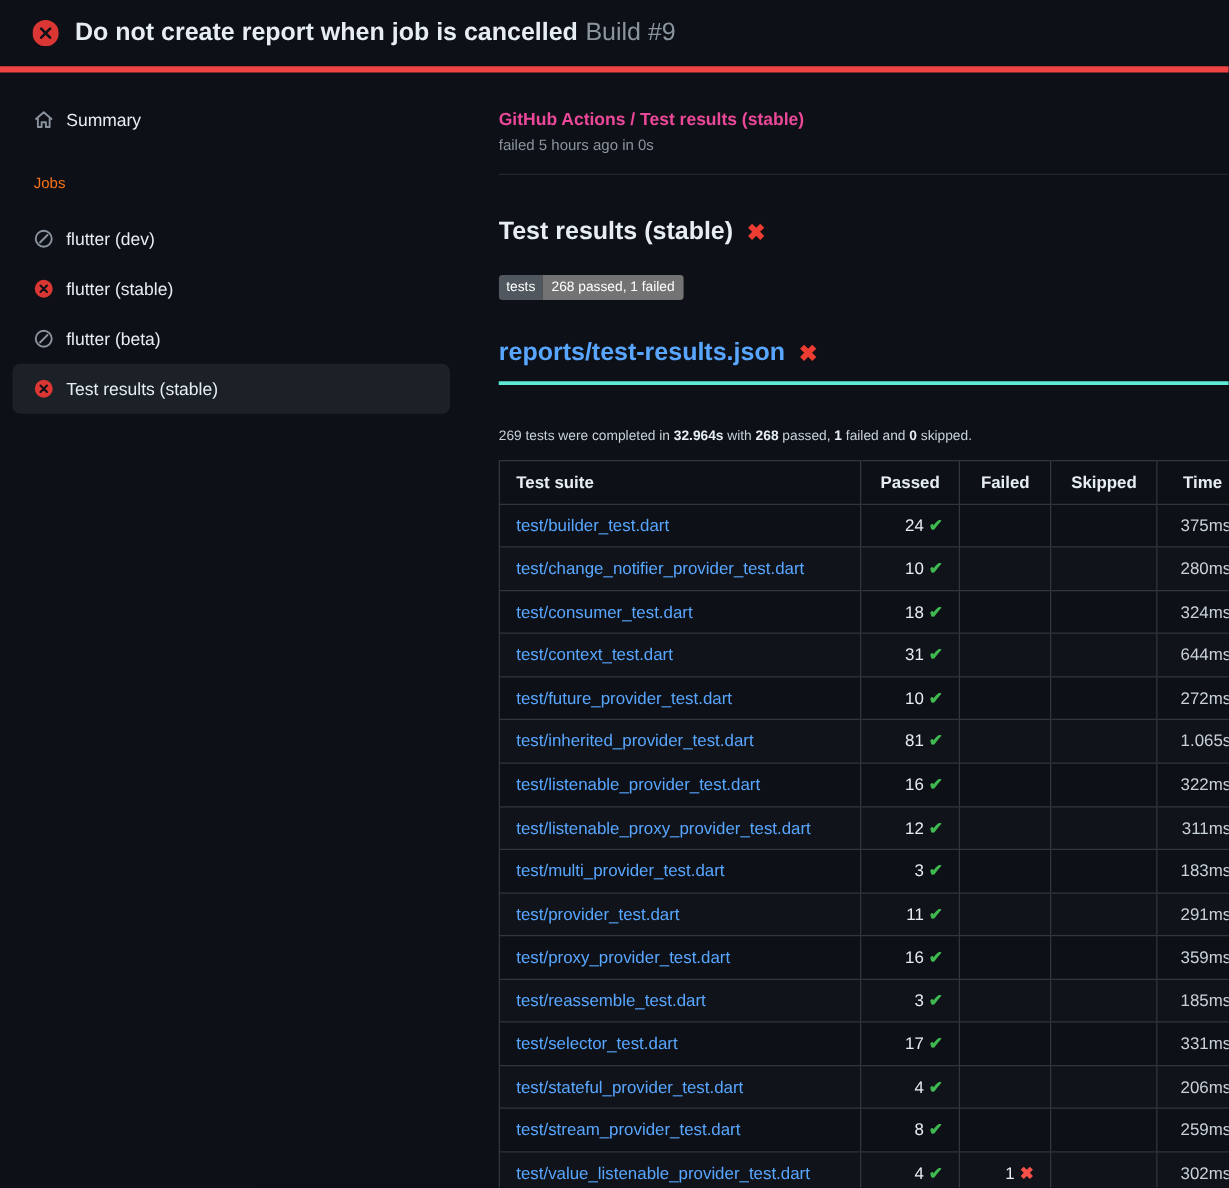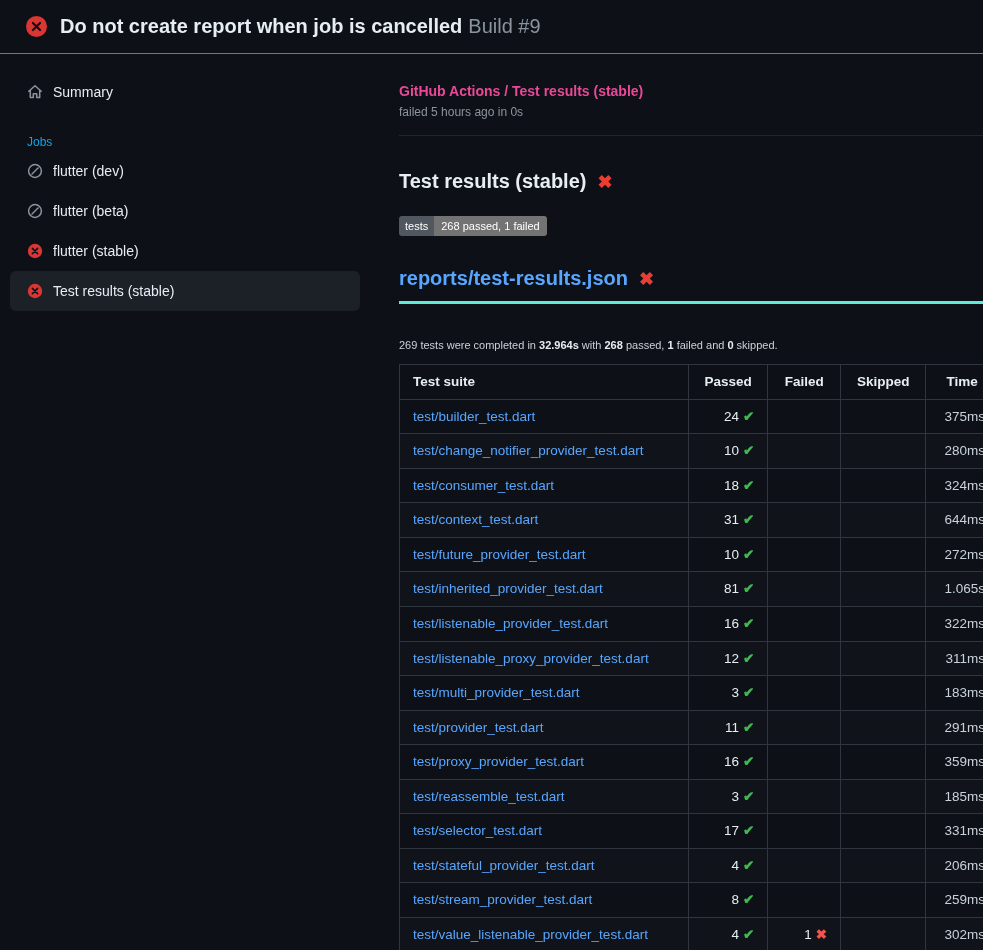--- a/index.html
+++ b/index.html
@@ -7,36 +7,36 @@
   body {
     background: #0d1117;
     color: #e6edf3;
     font-family: "Liberation Sans", sans-serif;
     overflow: hidden;
   }
   
   .app-header {
     display: flex; align-items: center; gap: 13px;
     padding: 14px 24px 15px 26px;
-    border-bottom: 1px solid #ef4444;
+    border-bottom: 5px solid #ef4444;
   }
   .app-header .hicon { flex-shrink: 0; display: flex; }
   .app-header h1 { font-size: 20px; font-weight: 700; line-height: 1.2; }
   .app-header .build { color: #8b949e; font-weight: 400; margin-left: 6px; }
   
   .layout { display: flex; align-items: flex-start; }
   .sidebar { width: 370px; flex-shrink: 0; padding: 18px 10px 0 10px; }
   .side-item {
     display: flex; align-items: center; gap: 10px;
     height: 40px; padding: 0 17px; border-radius: 6px;
     font-size: 14px; color: #e6edf3; cursor: pointer; white-space: nowrap;
   }
   .side-item.selected { background: #1c2128; }
   .side-item .sicon { display: flex; flex-shrink: 0; width: 16px; height: 16px; }
-  .jobs-label { font-size: 12px; color: #0ea5e9; margin: 23px 0 2px 17px; }
+  .jobs-label { font-size: 12px; color: #f97316; margin: 23px 0 18px 17px; }
   
   .main { flex: 1; min-width: 0; padding: 29px 31px 0 29px; }
   .breadcrumb { font-size: 14px; font-weight: 700; color: #ec4899; }
   .run-meta { font-size: 12px; color: #8b949e; margin-top: 6px; }
   .divider { border-bottom: 1px solid #21262d; margin: 16px -31px 0 0; }
   .section-head { display: flex; align-items: center; gap: 11px; margin-top: 34px; }
   .section-head .stitle { font-size: 20px; font-weight: 700; }
   .emoji-cross { color: #ed3d32; font-size: 18px; font-weight: 700; line-height: 1; }
   
   .badge {
@@ -100,36 +100,36 @@
         <svg width="16" height="16" viewBox="0 0 16 16" fill="none" stroke="#8b949e" stroke-width="1.5" stroke-linecap="round">
           <circle cx="8" cy="8" r="6.4"></circle>
           <path d="M5 11 L11 5"></path>
         </svg>
       </span>
       <span>flutter (dev)</span>
     </div>
 
     <div class="side-item">
       <span class="sicon">
+        <svg width="16" height="16" viewBox="0 0 16 16">
+          <circle cx="8" cy="8" r="7.2" fill="#da3633"></circle>
+          <path d="M5.4 5.4 L10.6 10.6 M10.6 5.4 L5.4 10.6" stroke="#0d1117" stroke-width="1.6" stroke-linecap="round"></path>
+        </svg>
+      </span>
+      <span>flutter (stable)</span>
+    </div>
+
+    <div class="side-item">
+      <span class="sicon">
         <svg width="16" height="16" viewBox="0 0 16 16" fill="none" stroke="#8b949e" stroke-width="1.5" stroke-linecap="round">
           <circle cx="8" cy="8" r="6.4"></circle>
           <path d="M5 11 L11 5"></path>
         </svg>
       </span>
       <span>flutter (beta)</span>
-    </div>
-
-    <div class="side-item">
-      <span class="sicon">
-        <svg width="16" height="16" viewBox="0 0 16 16">
-          <circle cx="8" cy="8" r="7.2" fill="#da3633"></circle>
-          <path d="M5.4 5.4 L10.6 10.6 M10.6 5.4 L5.4 10.6" stroke="#0d1117" stroke-width="1.6" stroke-linecap="round"></path>
-        </svg>
-      </span>
-      <span>flutter (stable)</span>
     </div>
 
     <div class="side-item selected">
       <span class="sicon">
         <svg width="16" height="16" viewBox="0 0 16 16">
           <circle cx="8" cy="8" r="7.2" fill="#da3633"></circle>
           <path d="M5.4 5.4 L10.6 10.6 M10.6 5.4 L5.4 10.6" stroke="#0d1117" stroke-width="1.6" stroke-linecap="round"></path>
         </svg>
       </span>
       <span>Test results (stable)</span>

